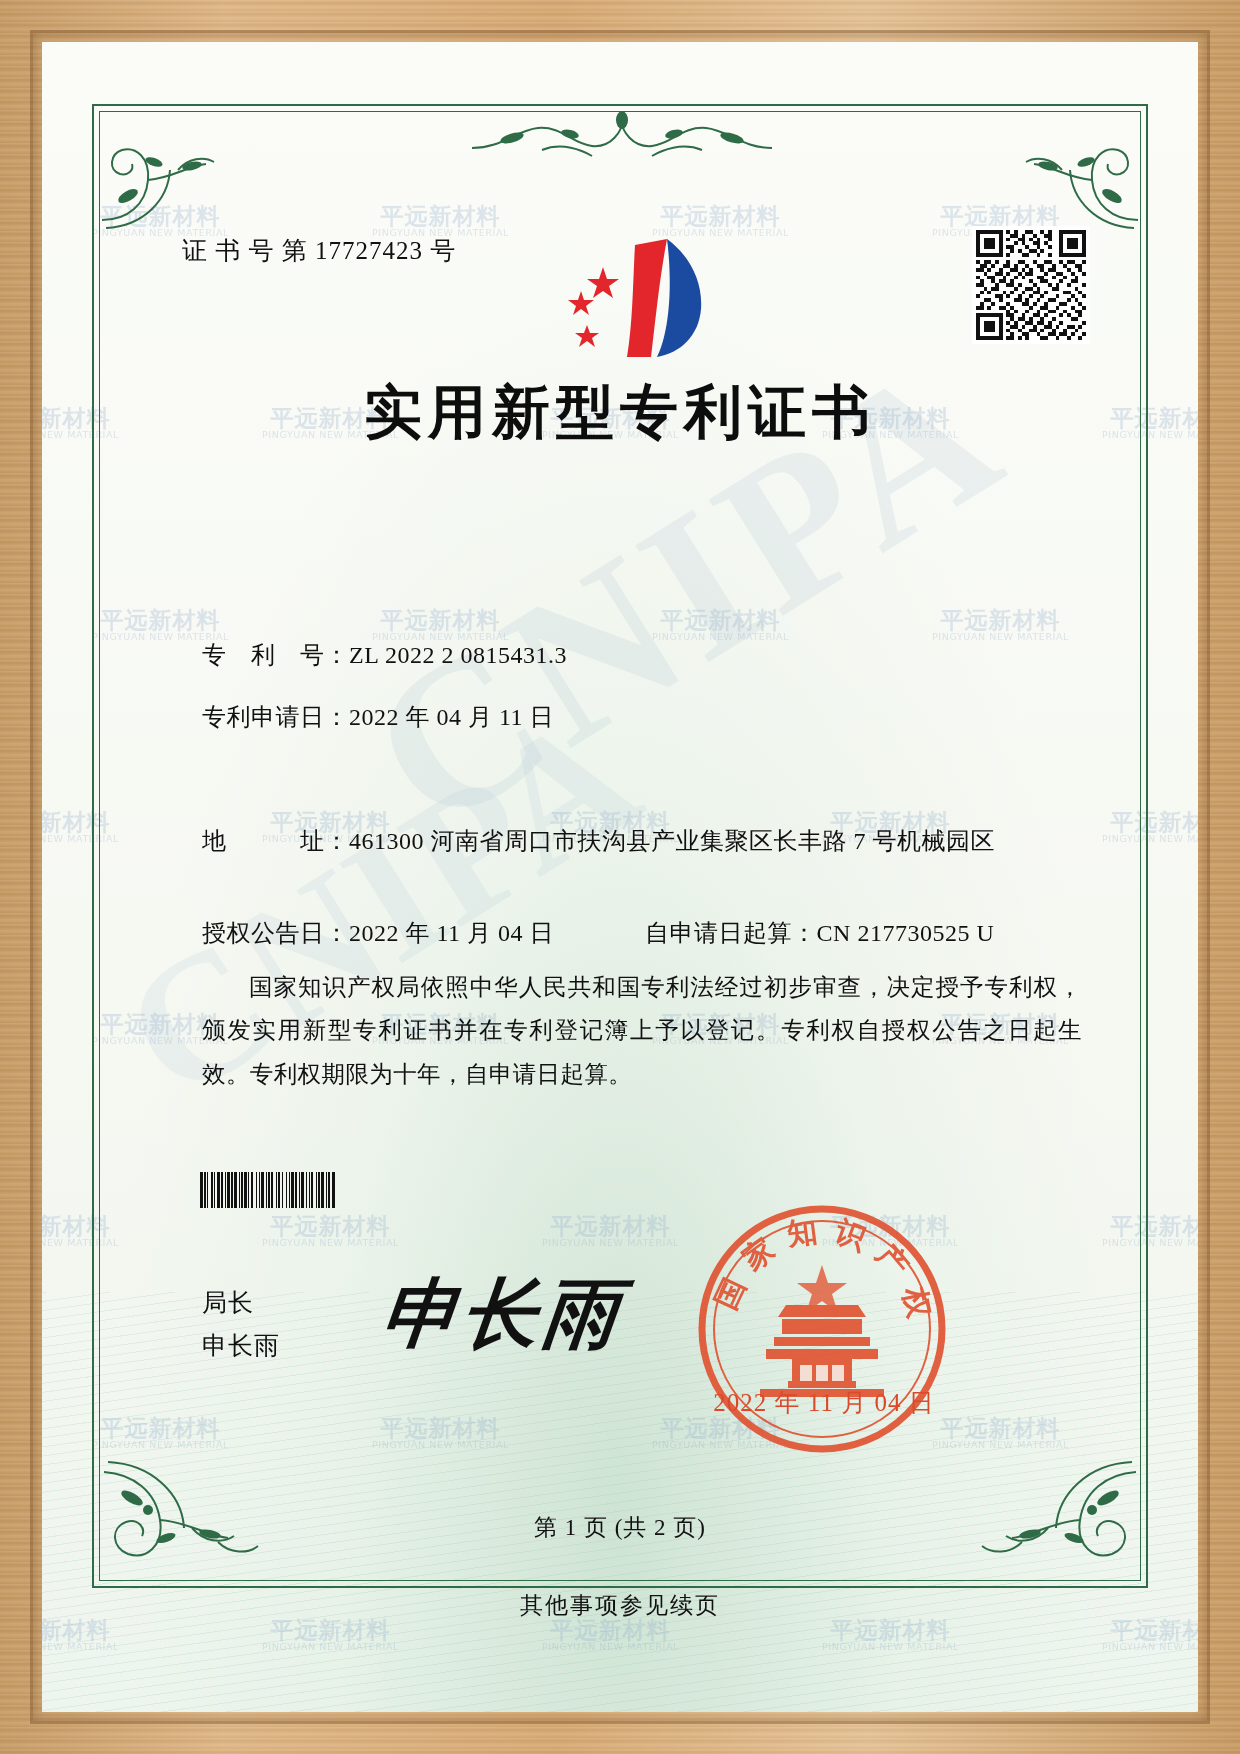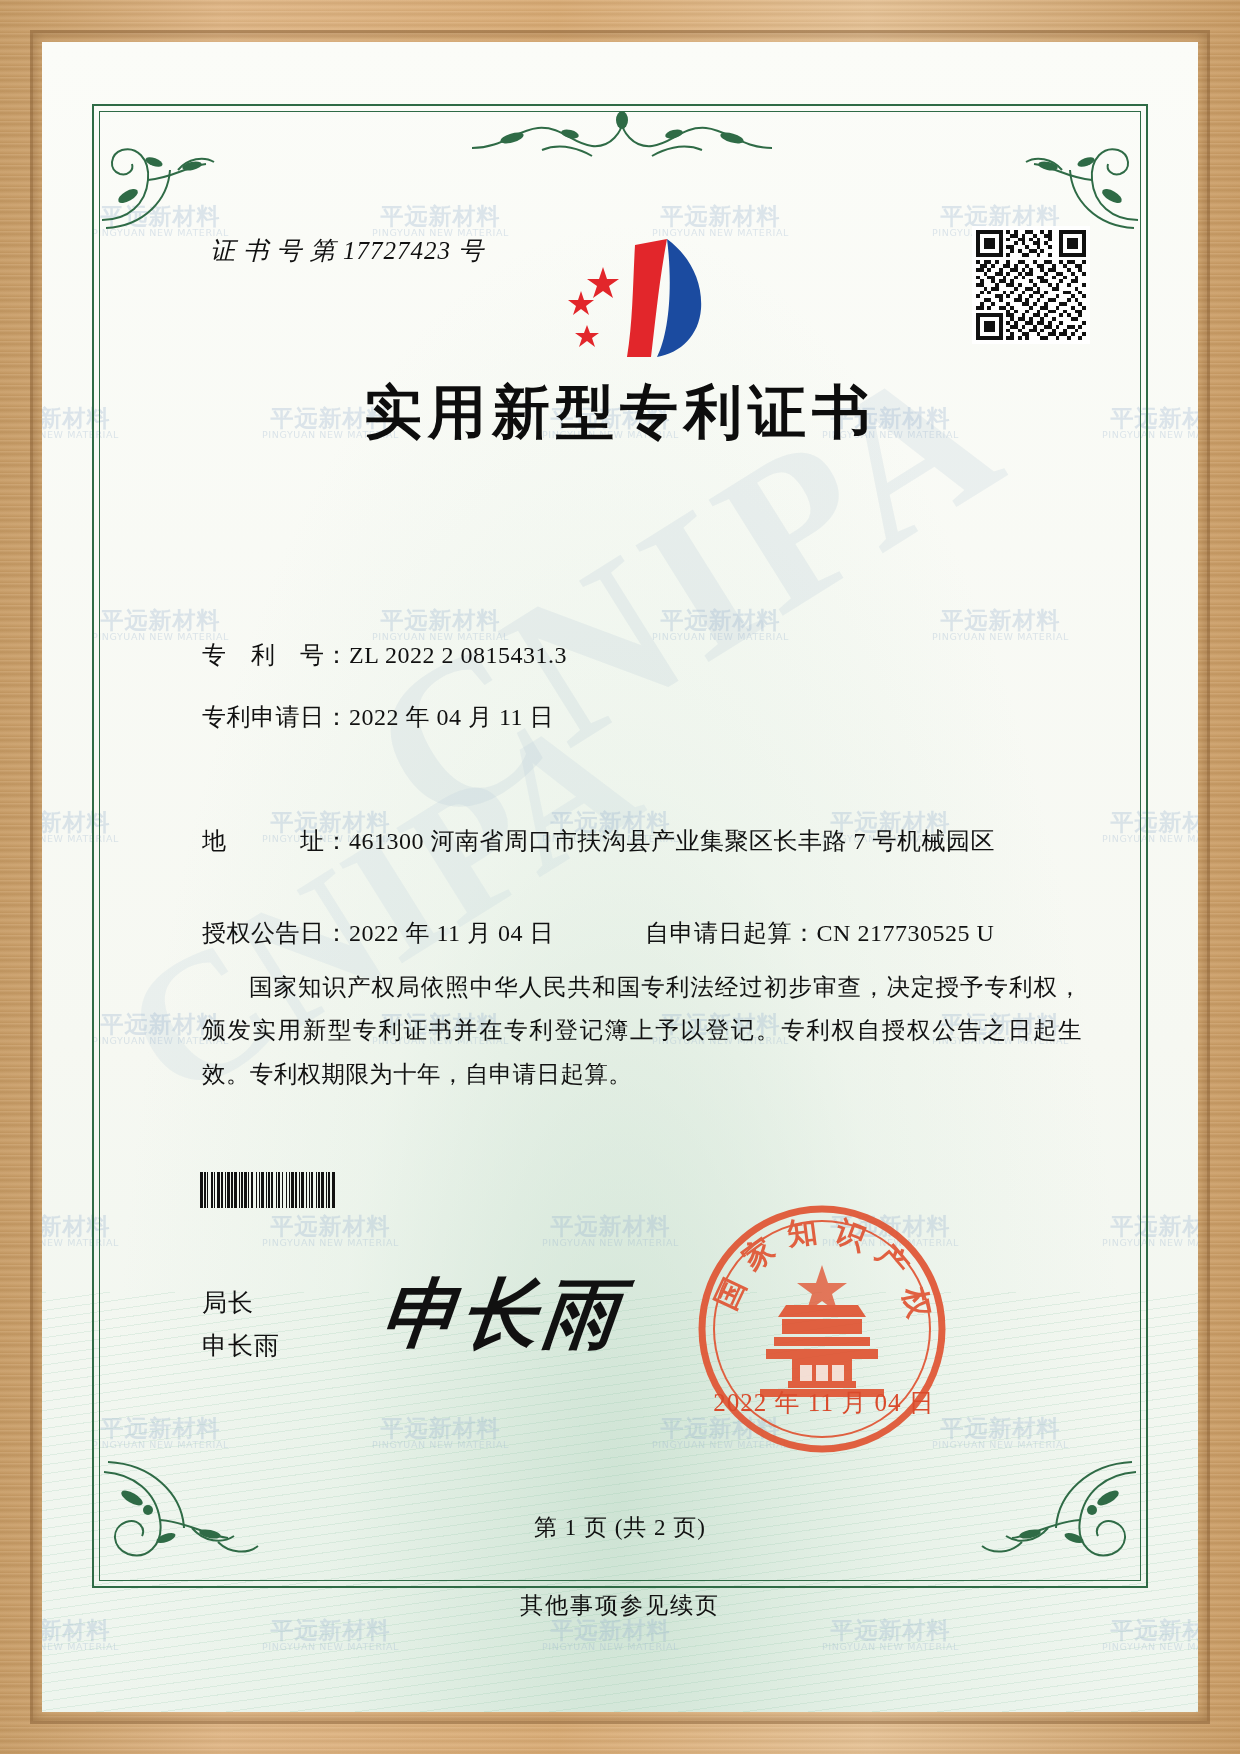--- a/index.html
+++ b/index.html
@@ -129,26 +129,25 @@
   
   #content {
     position: absolute;
     left: 50px; top: 62px;
     width: 1056px; height: 1484px;
     z-index: 8;
   }
 
   #cert-no {
     position: absolute;
-    left: 118px; top: 130px;
+    left: 90px; top: 130px;
     font-size: 25px;
     color: #111;
     letter-spacing: 1px;
     font-family: "Liberation Serif", "DejaVu Serif", serif;
-    font-style: italic;
   }
 
   #emblem { position: absolute; left: 425px; top: 125px; width: 210px; height: 140px; }
 
   #qr {
     position: absolute;
     right: 58px; top: 122px;
     width: 110px; height: 110px;
     background: #fff;
     padding: 4px;

